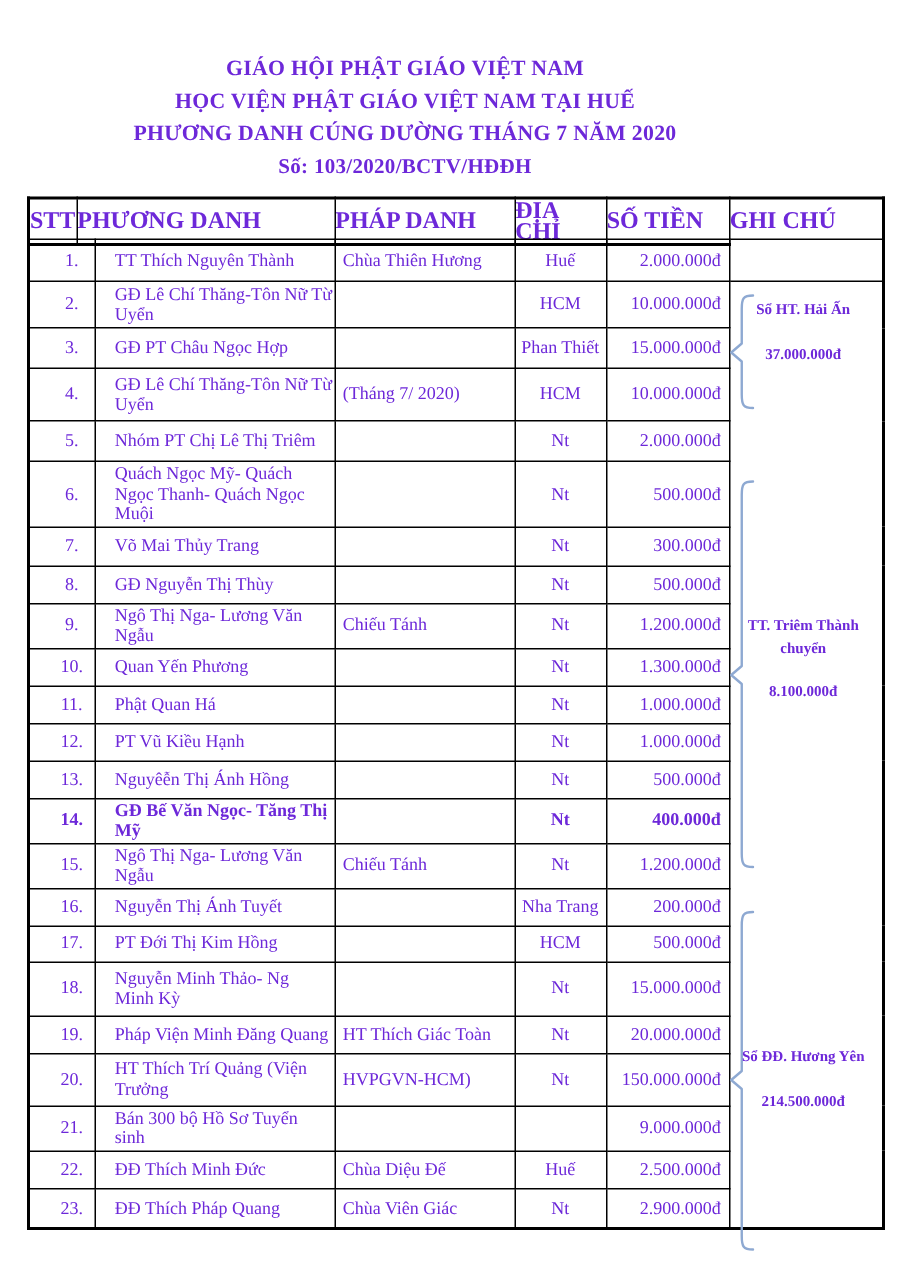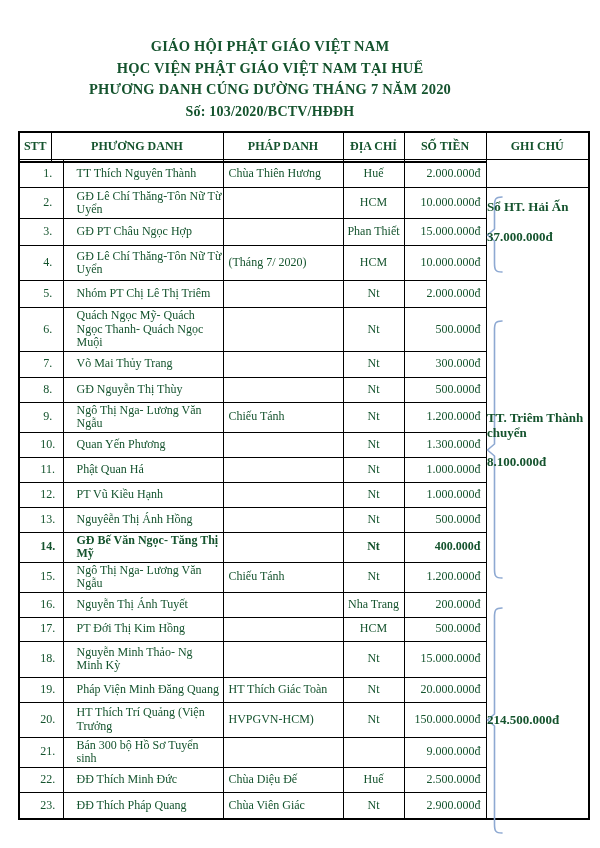--- a/index.html
+++ b/index.html
@@ -1,40 +1,40 @@
 <!DOCTYPE html>
 <html><head>
 <meta charset="utf-8">
 <style>
   html,body{margin:0;padding:0;background:#e8e8e8;}
   .page{position:relative;width:600px;height:848px;background:#ffffff;margin:0 auto;
-        font-family:"Liberation Serif",serif;color:#14532d;overflow:hidden;}
+        font-family:"Liberation Serif",serif;color:#6d28d9;overflow:hidden;}
 
   
   .titles{position:absolute;top:36px;left:0;width:540px;text-align:center;font-weight:bold;}
   .titles .l{font-size:14.5px;line-height:21.5px;letter-spacing:.2px;}
   .titles .l4{font-size:14px;}
 
   
   table{border-collapse:collapse;table-layout:fixed;position:absolute;left:18px;}
   .head-t{top:131px;width:570px;border:2px solid #000;}
   .body-t{top:159px;width:570px;border:2px solid #000;border-top:0;}
   td{border:1px solid #000;font-size:12px;line-height:13.5px;padding:1px 0;
      vertical-align:middle;overflow:hidden;word-wrap:break-word;}
-  .head-t td{font-weight:bold;text-align:center;font-size:12px;height:26px;}
+  .head-t td{font-weight:bold;font-size:16px;height:26px;}
   .c-stt{text-align:center;padding-left:13px;}
   .c-pd{padding-left:13px;padding-right:1px;}
   .c-phd{padding-left:5px;padding-right:2px;}
   .c-dc{text-align:center;}
   .c-st{text-align:right;padding-right:5px;}
   .c-gc{background:#fff;}
 
   
-  .note{position:absolute;left:487px;width:97px;text-align:left;font-weight:bold;
-        font-size:13px;line-height:14.5px;}
+  .note{position:absolute;left:487px;width:97px;text-align:center;font-weight:bold;
+        font-size:10px;line-height:14.5px;}
   .note .amt{margin-top:15px;}
   .note-0{top:200px;}
   .note-1{top:411px;}
   .note-2{top:698px;}
 
   svg.braces{position:absolute;left:0;top:0;pointer-events:none;}
 </style>
 </head>
 <body>
 
@@ -255,15 +255,16 @@
 <div class="note note-0">
       <div>Sổ HT. Hải Ấn</div>
       <div class="amt">37.000.000đ</div>
     </div>
     <div class="note note-1">
       <div>TT. Triêm Thành</div>
       <div>chuyển</div>
       <div class="amt">8.100.000đ</div>
     </div>
     <div class="note note-2">
+      <div>Sổ ĐĐ. Hương Yên</div>
       <div class="amt">214.500.000đ</div>
     </div>
   </div>
 
 </body></html>

